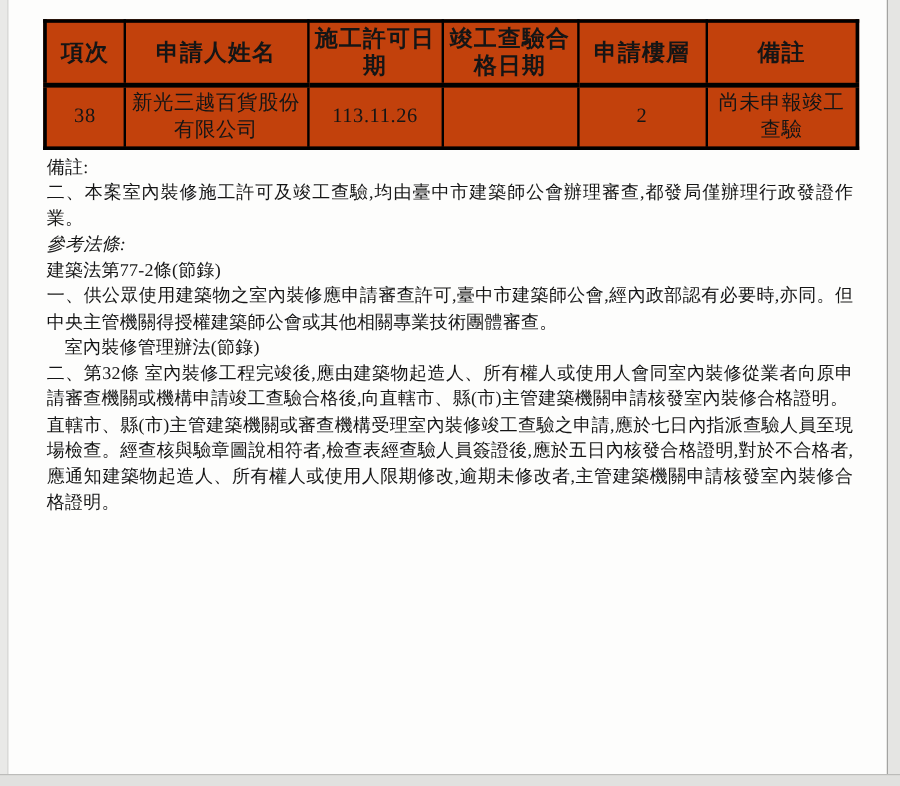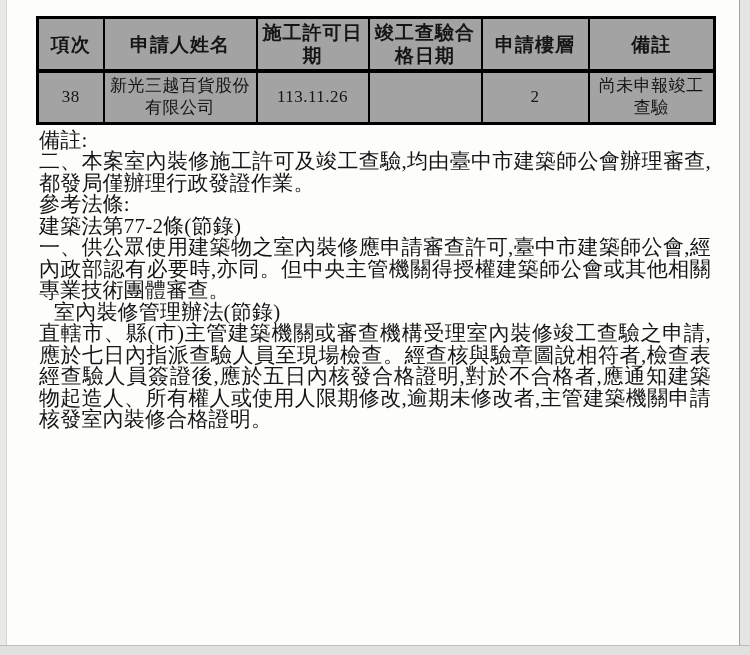--- a/index.html
+++ b/index.html
@@ -23,21 +23,21 @@
     position: absolute; left: 0; bottom: 0; width: 750px; height: 10px;
     background: #e1e1df; border-top: 1px solid #bcbcba; z-index: 2;
   }
   .content {
     position: absolute; left: 36px; top: 16px; width: 678px;
   }
   table.permit-table {
     border-collapse: collapse;
     table-layout: fixed;
     width: 677px;
-    background: #a3a3a3;
+    background: #c2410c;
   }
   table.permit-table col.c0 { width: 66px; }
   table.permit-table col.c1 { width: 153px; }
   table.permit-table col.c2 { width: 112px; }
   table.permit-table col.c3 { width: 113px; }
   table.permit-table col.c4 { width: 107px; }
   table.permit-table col.c5 { width: 126px; }
   table.permit-table { border: 3px solid #000; }
   table.permit-table th, table.permit-table td {
     border: 2px solid #000;
@@ -57,27 +57,27 @@
   table.permit-table tbody td {
     height: 49px;
     font-size: 17px;
     line-height: 1.3;
     letter-spacing: 0.5px;
   }
   .textblock {
     margin-top: 5px;
     padding-left: 3px;
     width: 675px;
-    font-size: 21px;
+    font-size: 15px;
     line-height: 21.5px;
     text-align: justify;
     letter-spacing: 0.2px;
   }
   .textblock p { margin: 0; }
-  .gap-small { margin-top: 7px; }
+  .gap-small { margin-top: 7px; font-style: italic; }
   .gap-mid { margin-top: 12px; }
   .indent { padding-left: 15px; }
 </style>
 </head>
 <body>
 
 <div class="edge-left"></div>
 <div class="edge-right"></div>
 <div class="edge-bottom"></div>
 
@@ -120,16 +120,17 @@
 
   <div class="textblock">
     <p>備註:</p>
     <p>二、本案室內裝修施工許可及竣工查驗,均由臺中市建築師公會辦理審查,都發局僅辦理行政發證作業。</p>
 
     <p class="gap-small">參考法條:</p>
     <p>建築法第77-2條(節錄)</p>
     <p>一、供公眾使用建築物之室內裝修應申請審查許可,臺中市建築師公會,經內政部認有必要時,亦同。但中央主管機關得授權建築師公會或其他相關專業技術團體審查。</p>
 
     <p class="gap-mid indent">室內裝修管理辦法(節錄)</p>
+    <p>二、第32條 室內裝修工程完竣後,應由建築物起造人、所有權人或使用人會同室內裝修從業者向原申請審查機關或機構申請竣工查驗合格後,向直轄市、縣(市)主管建築機關申請核發室內裝修合格證明。</p>
     <p>直轄市、縣(市)主管建築機關或審查機構受理室內裝修竣工查驗之申請,應於七日內指派查驗人員至現場檢查。經查核與驗章圖說相符者,檢查表經查驗人員簽證後,應於五日內核發合格證明,對於不合格者,應通知建築物起造人、所有權人或使用人限期修改,逾期未修改者,主管建築機關申請核發室內裝修合格證明。</p>
   </div>
 
 </div>
 
 </body></html>

